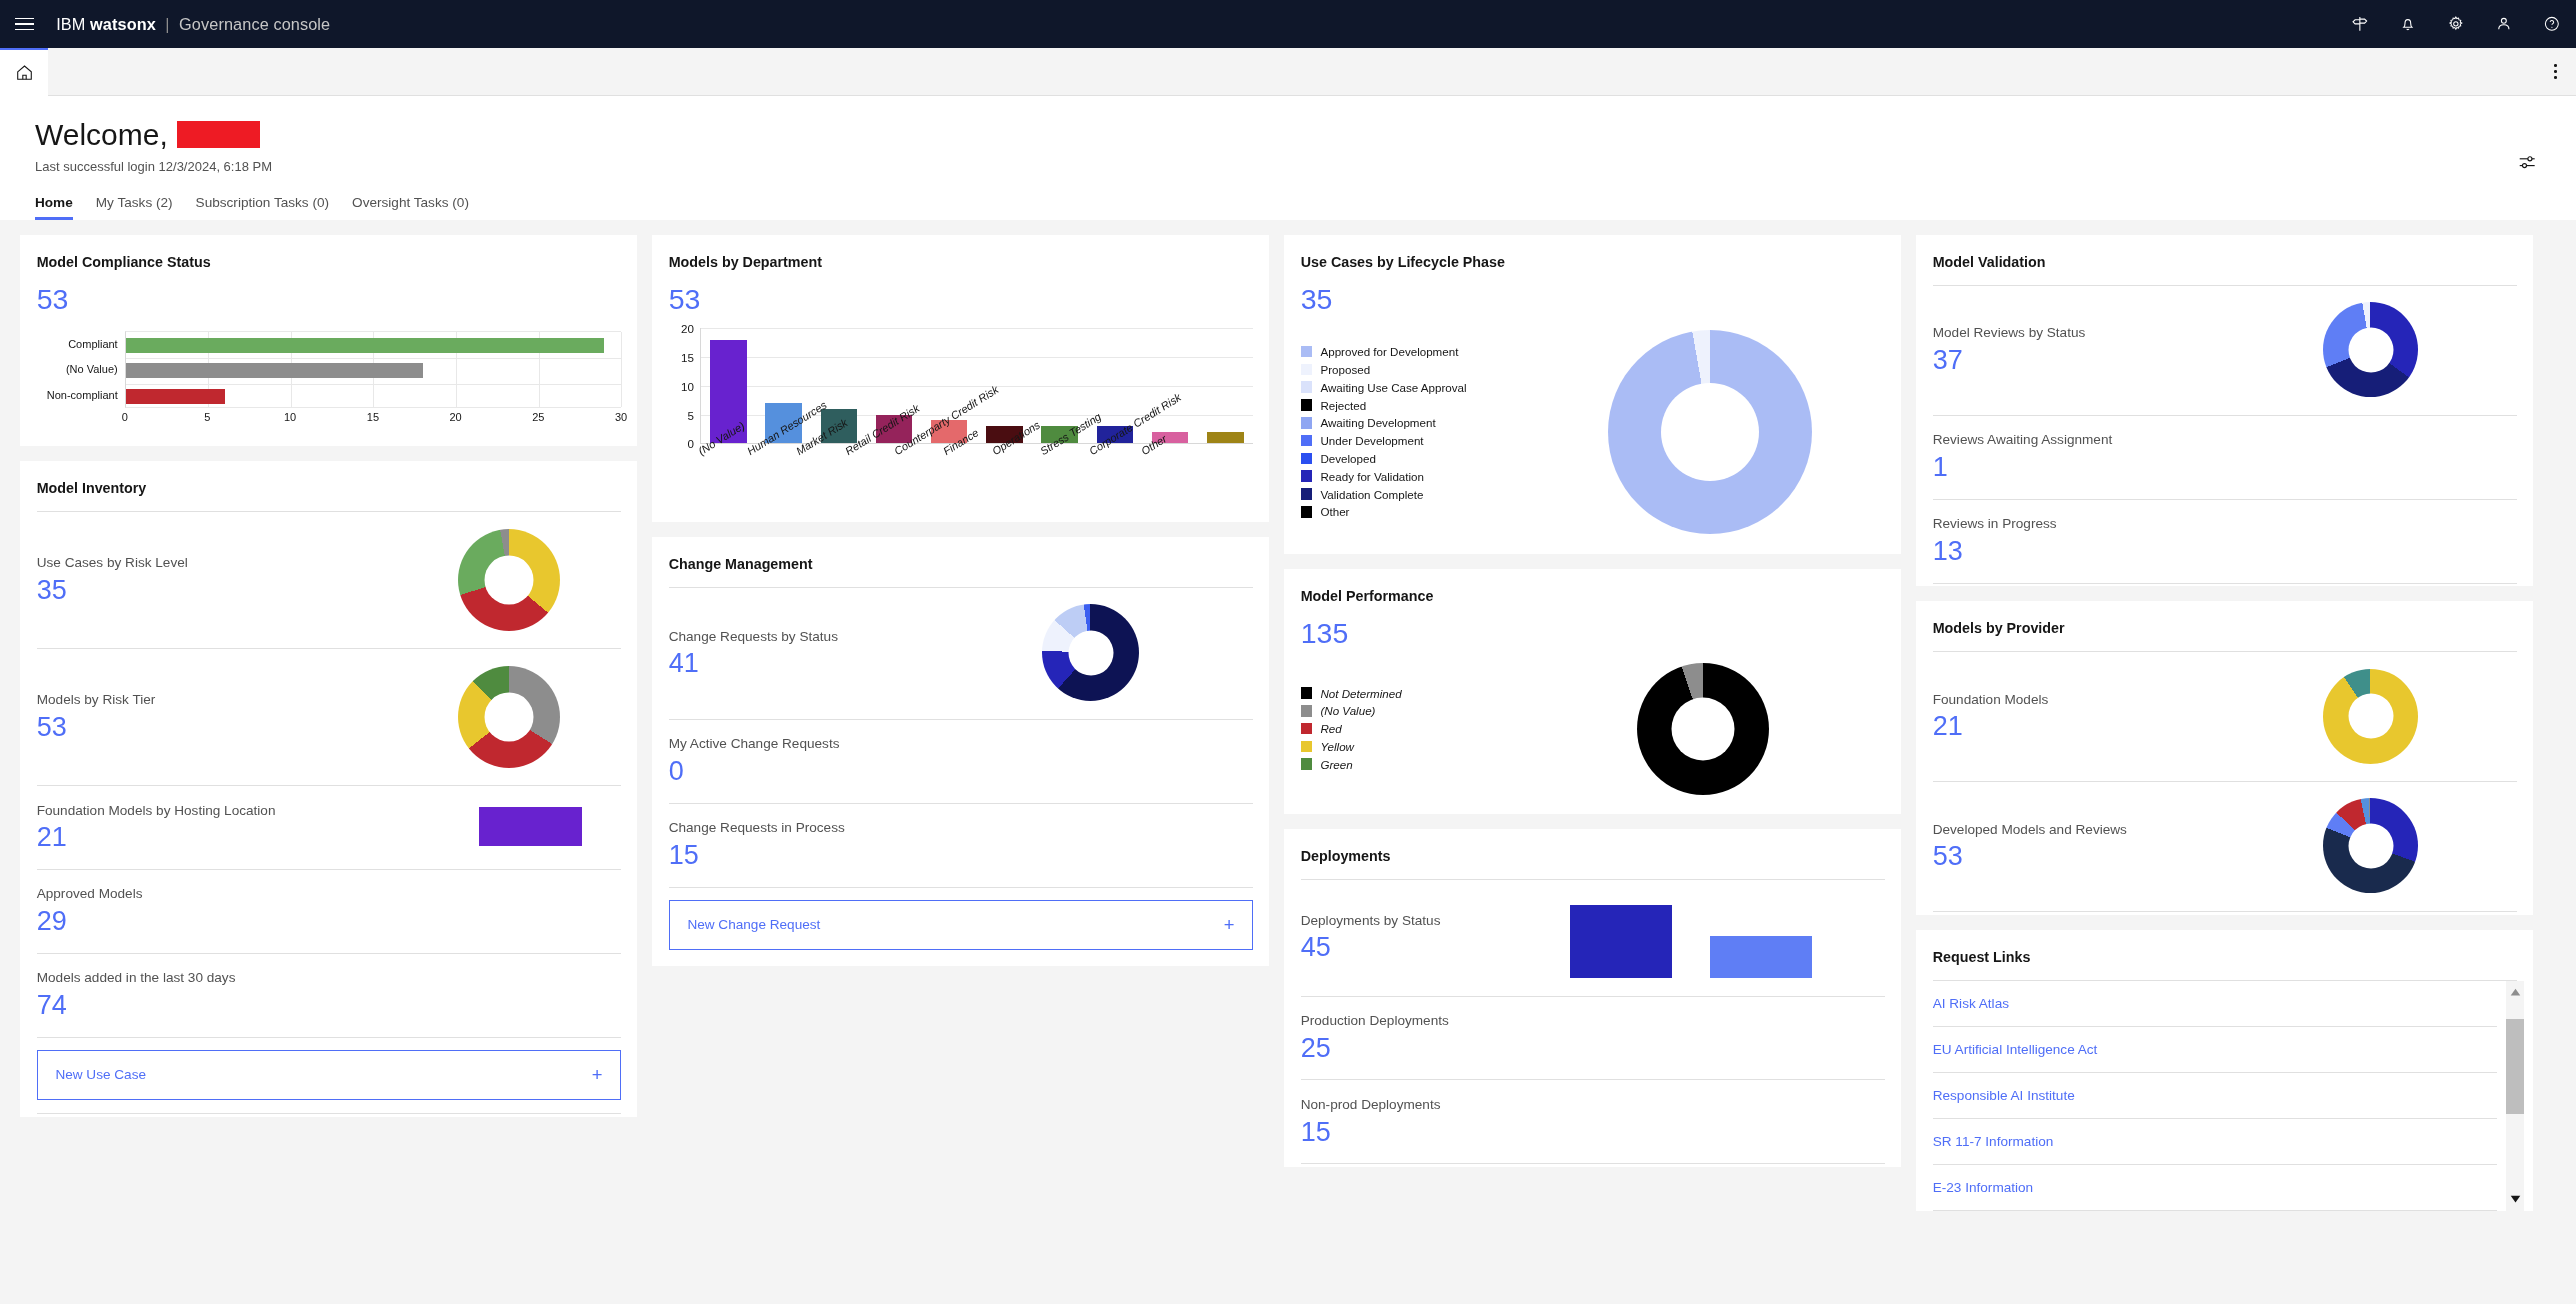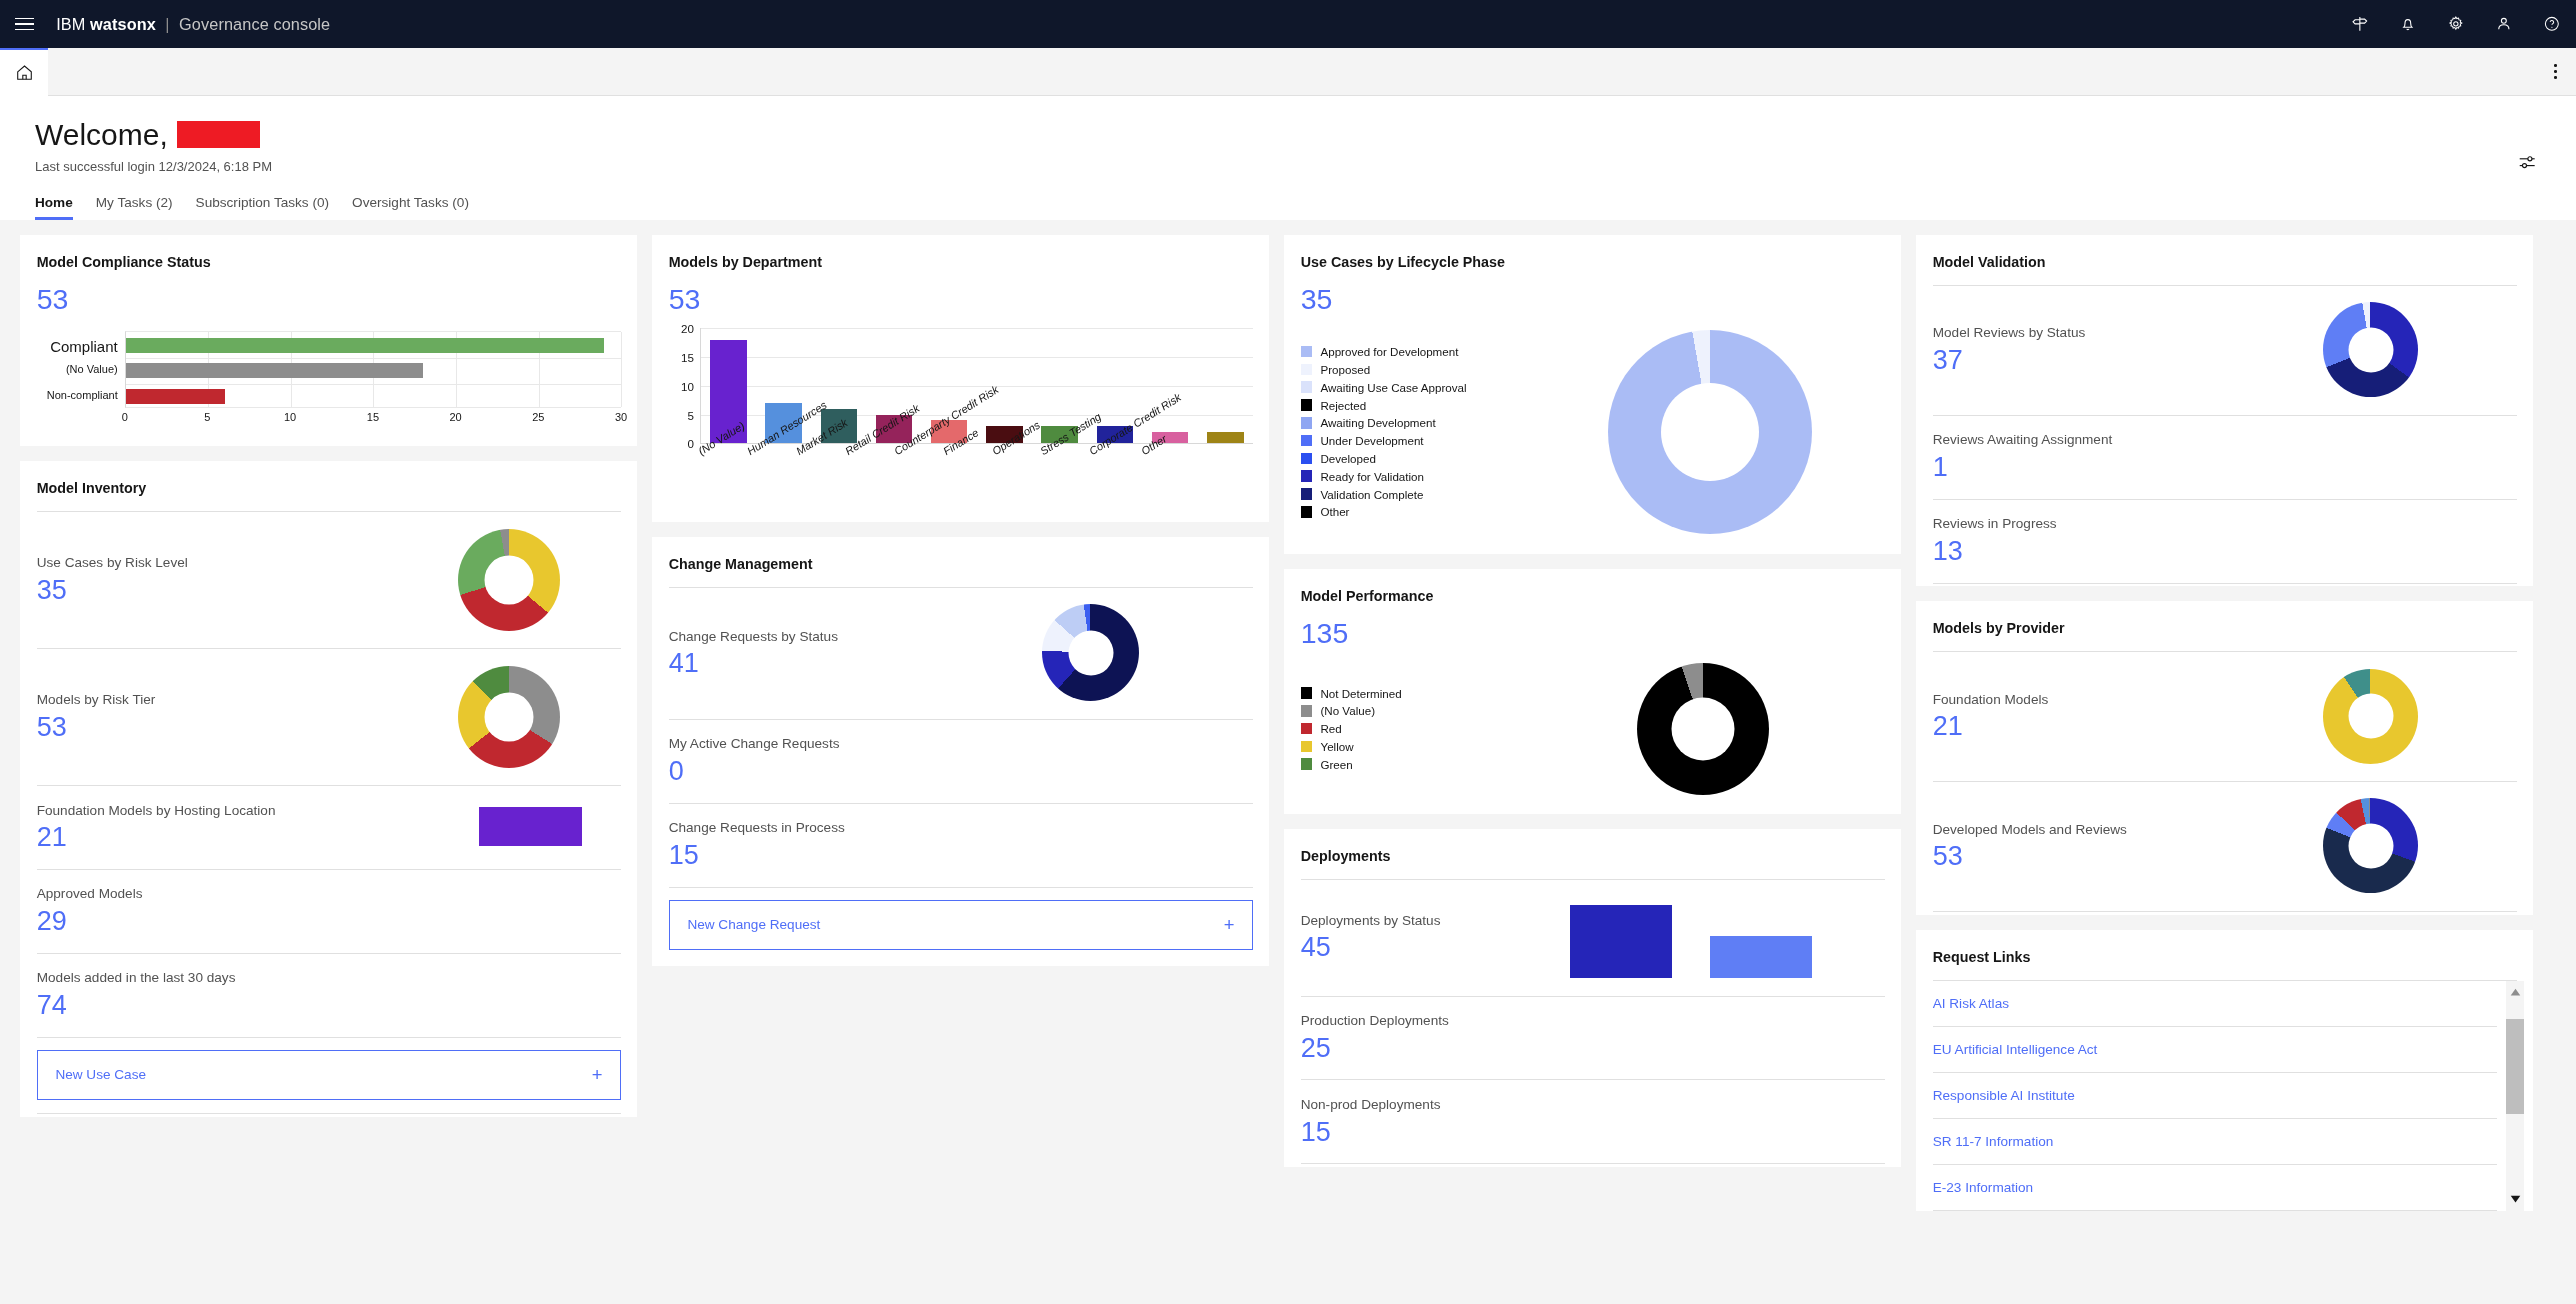--- a/index.html
+++ b/index.html
@@ -257,21 +257,21 @@
             <div class="vgrid" style="left:33.33%"></div>
           <div class="vgrid" style="left:50%"></div>
             <div class="vgrid" style="left:66.66%"></div>
           <div class="vgrid" style="left:83.33%"></div>
             <div class="vgrid" style="left:100%"></div>
           <div style="position:absolute;left:0;right:0;top:26px;height:0.7px;background:#e8e8e8;"></div>
           <div style="position:absolute;left:0;right:0;top:52px;height:0.7px;background:#e8e8e8;"></div>
           <div class="hbar-fill" style="top:5.4px;height:15px;width:96.6%;background:#6aab5e;"></div>
           <div class="hbar-fill" style="top:31px;height:15px;width:60%;background:#8d8d8d;"></div>
           <div class="hbar-fill" style="top:57px;height:15px;width:20%;background:#c0282f;"></div>
-          <div style="position:absolute;left:-88px;top:5.4px;width:80px;text-align:right;font-size:15px;color:#161616;">Compliant</div>
+          <div style="position:absolute;left:-88px;top:5.4px;width:80px;text-align:right;font-size:11px;color:#161616;">Compliant</div>
           <div style="position:absolute;left:-88px;top:31px;width:80px;text-align:right;font-size:11px;color:#161616;">(No Value)</div>
           <div style="position:absolute;left:-88px;top:57px;width:80px;text-align:right;font-size:11px;color:#161616;">Non-compliant</div>
         </div>
         <div class="hbar-axis">
           <span class="hbar-tick" style="left:0%">0</span>
           <span class="hbar-tick" style="left:16.66%">5</span>
           <span class="hbar-tick" style="left:33.33%">10</span>
           <span class="hbar-tick" style="left:50%">15</span>
           <span class="hbar-tick" style="left:66.66%">20</span>
           <span class="hbar-tick" style="left:83.33%">25</span>
@@ -484,21 +484,21 @@
         <div class="donut-wrap" style="width:204px;height:204px;margin-right:73px;">
           <div class="donut" style="width:204px;height:204px;background:conic-gradient(#aabcf5 0deg 350deg, #eef2fd 350deg 360deg);"></div>
           <div class="donut-hole" style="width:98px;height:98px;"></div>
         </div>
       </div>
     </div>
 
     <div class="card" style="padding-bottom:19px;">
       <div class="card-title">Model Performance</div>
       <div class="big-value">135</div>
-      <div class="row-flex" style="margin-top:15px;align-items:center;">
+      <div class="row-flex" style="margin-top:15px;align-items:center;font-style:italic;">
         <div class="legend">
           <div class="legend-item">
               <span class="swatch" style="background:#000000"></span>
               <span class="legend-label">Not Determined</span>
             </div>
           <div class="legend-item">
               <span class="swatch" style="background:#8d8d8d"></span>
               <span class="legend-label">(No Value)</span>
             </div>
           <div class="legend-item">

